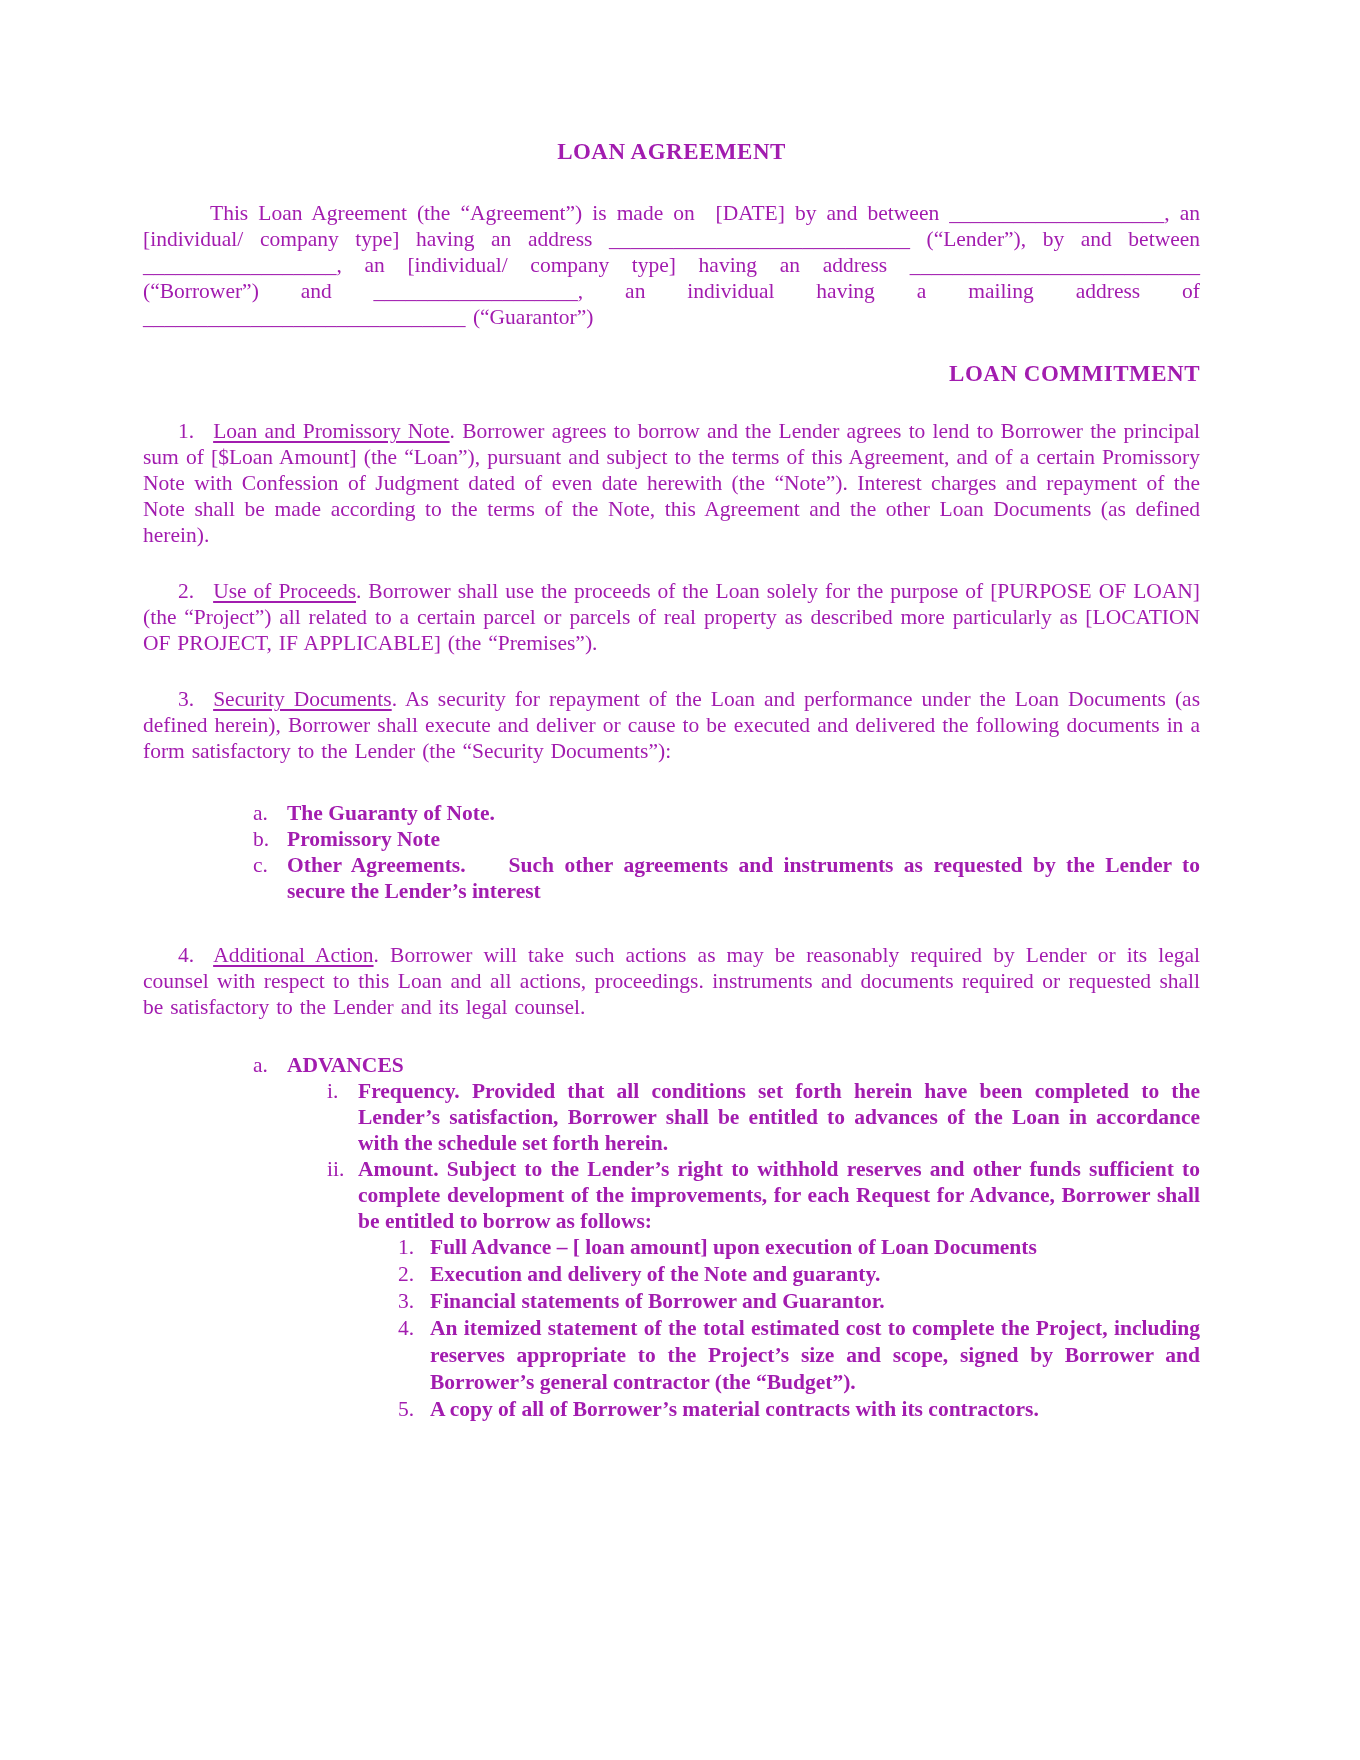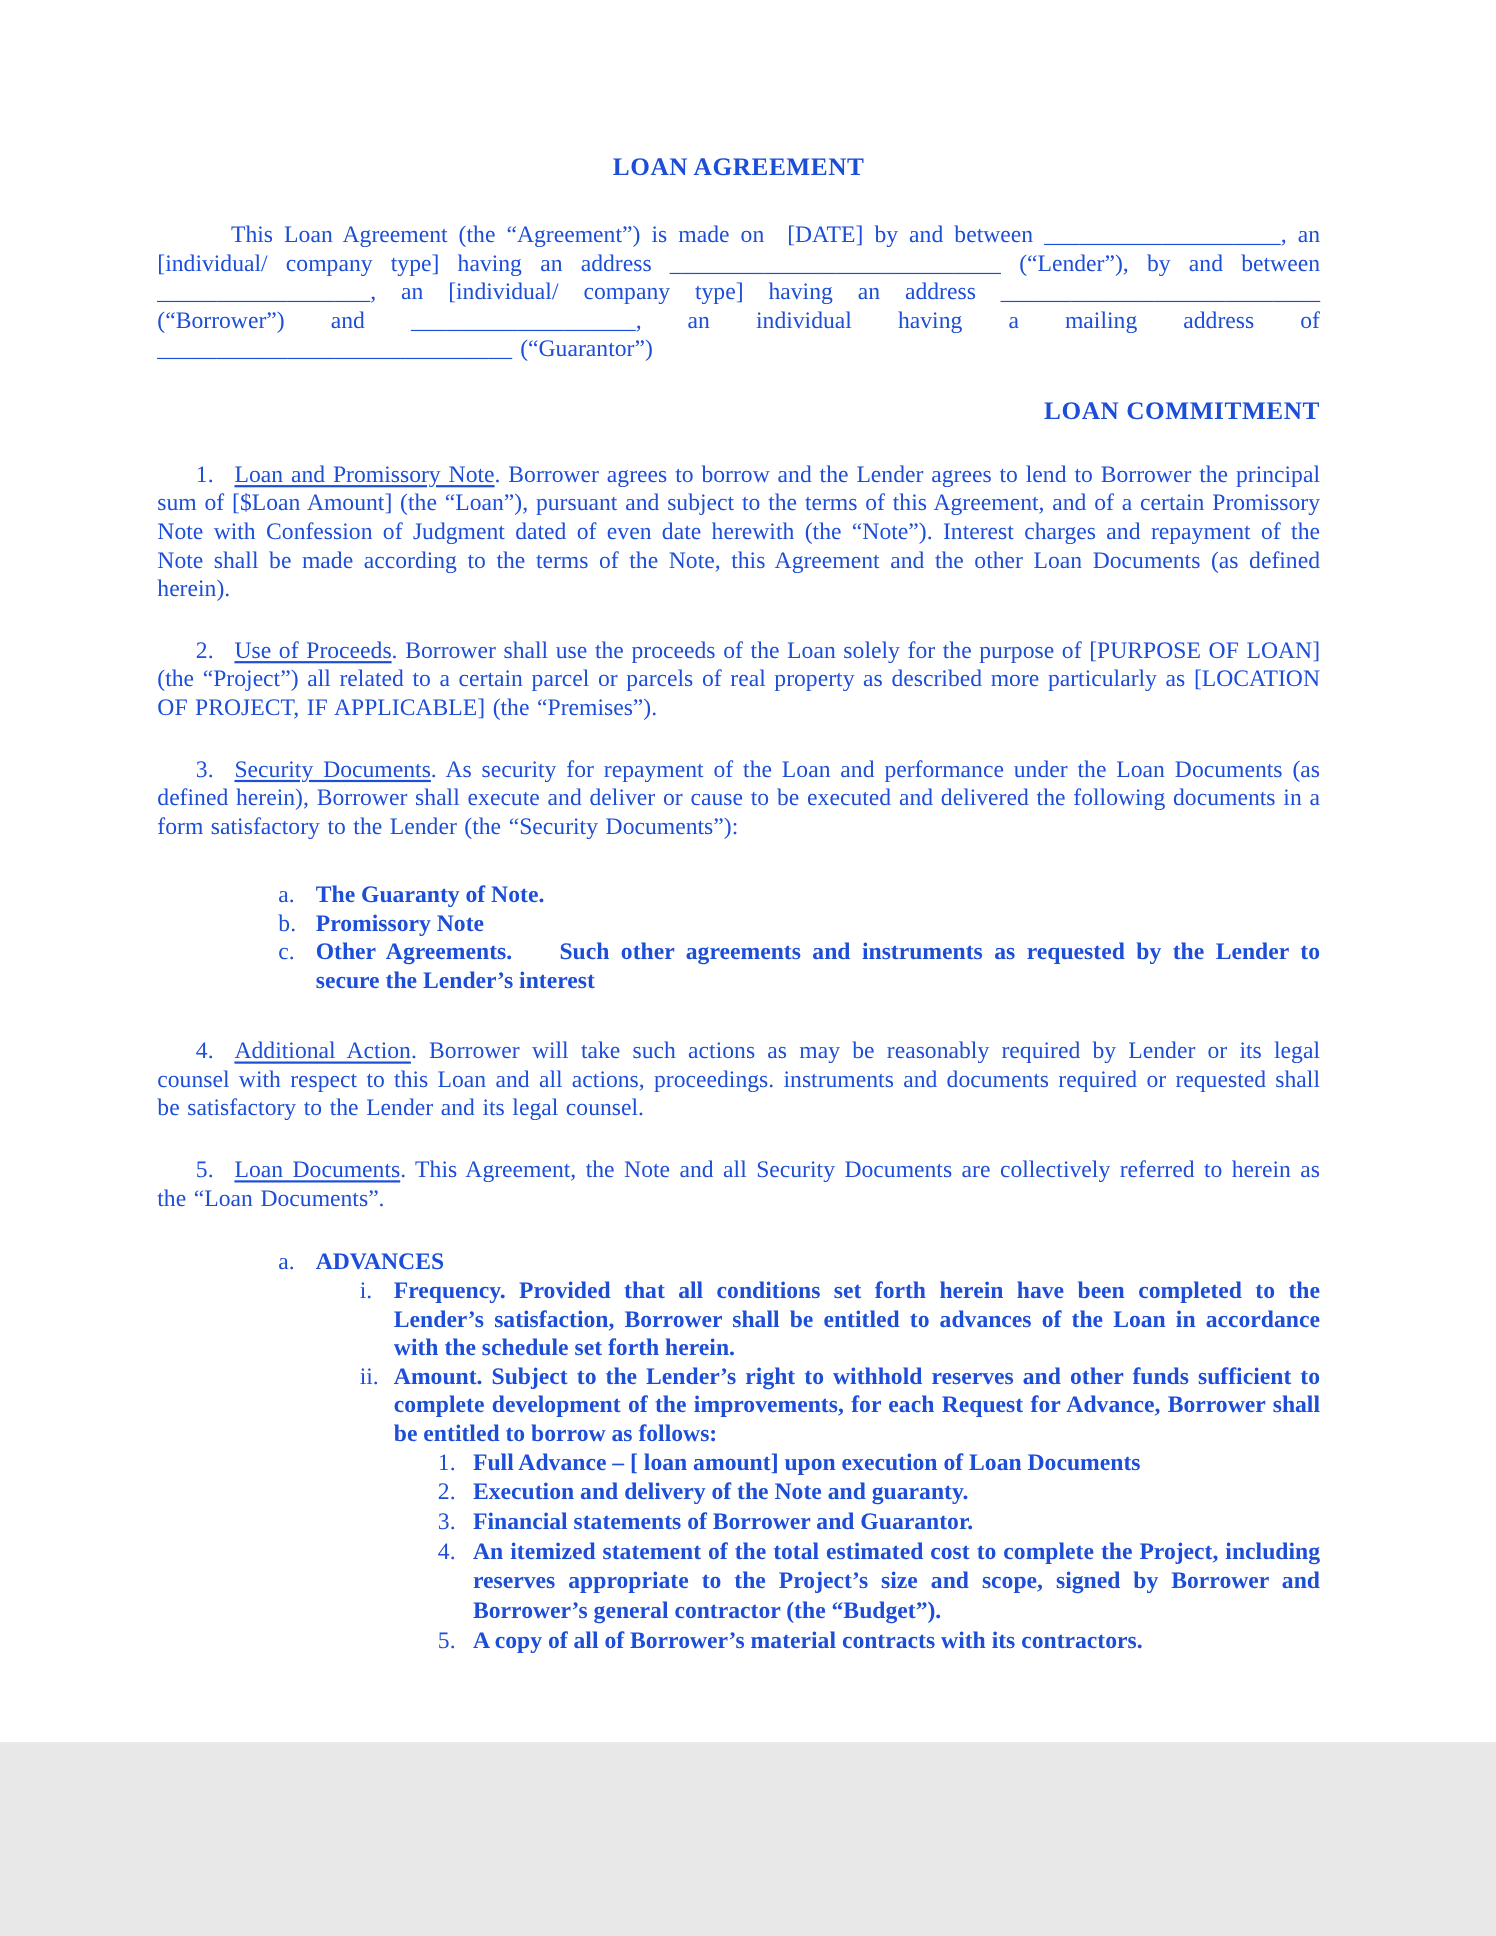--- a/index.html
+++ b/index.html
@@ -3,24 +3,24 @@
 <meta charset="utf-8">
 <style>
   html, body {
     margin: 0;
     padding: 0;
     background: #e8e8e8;
   }
   .page {
     position: relative;
     width: 1360px;
-    height: 1584px;
+    height: 1760px;
     margin: 0 auto;
     background: #ffffff;
-    color: #1d4ed8;
+    color: #a21caf;
     font-family: "Liberation Serif", "DejaVu Serif", serif;
     font-size: 21.5px;
     line-height: 26px;
     overflow: hidden;
     box-sizing: border-box;
   }
   .content {
     position: absolute;
     top: 138px;
     left: 143px;
@@ -114,21 +114,20 @@
         <span class="li-text">Promissory Note</span>
       </div>
       <div class="li level-a">
         <span class="marker">c.</span>
         <span class="li-text">Other Agreements.  Such other agreements and instruments as requested by the Lender to secure the Lender’s interest</span>
       </div>
     </div>
 
     <p class="section"><span class="sec-num">4.</span><span class="sec-heading">Additional Action</span><span class="sec-body">. Borrower will take such actions as may be reasonably required by Lender or its legal counsel with respect to this Loan and all actions, proceedings. instruments and documents required or requested shall be satisfactory to the Lender and its legal counsel.</span></p>
 
-    <p class="section"><span class="sec-num">5.</span><span class="sec-heading">Loan Documents</span><span class="sec-body">. This Agreement, the Note and all Security Documents are collectively referred to herein as the “Loan Documents”.</span></p>
 
     <div class="adv-block">
       <div class="li level-a">
         <span class="marker">a.</span>
         <span class="li-text">ADVANCES</span>
       </div>
 
       <div class="li level-i">
         <span class="marker">i.</span>
         <span class="li-text">Frequency. Provided that all conditions set forth herein have been completed to the Lender’s satisfaction, Borrower shall be entitled to advances of the Loan in accordance with the schedule set forth herein.</span>

